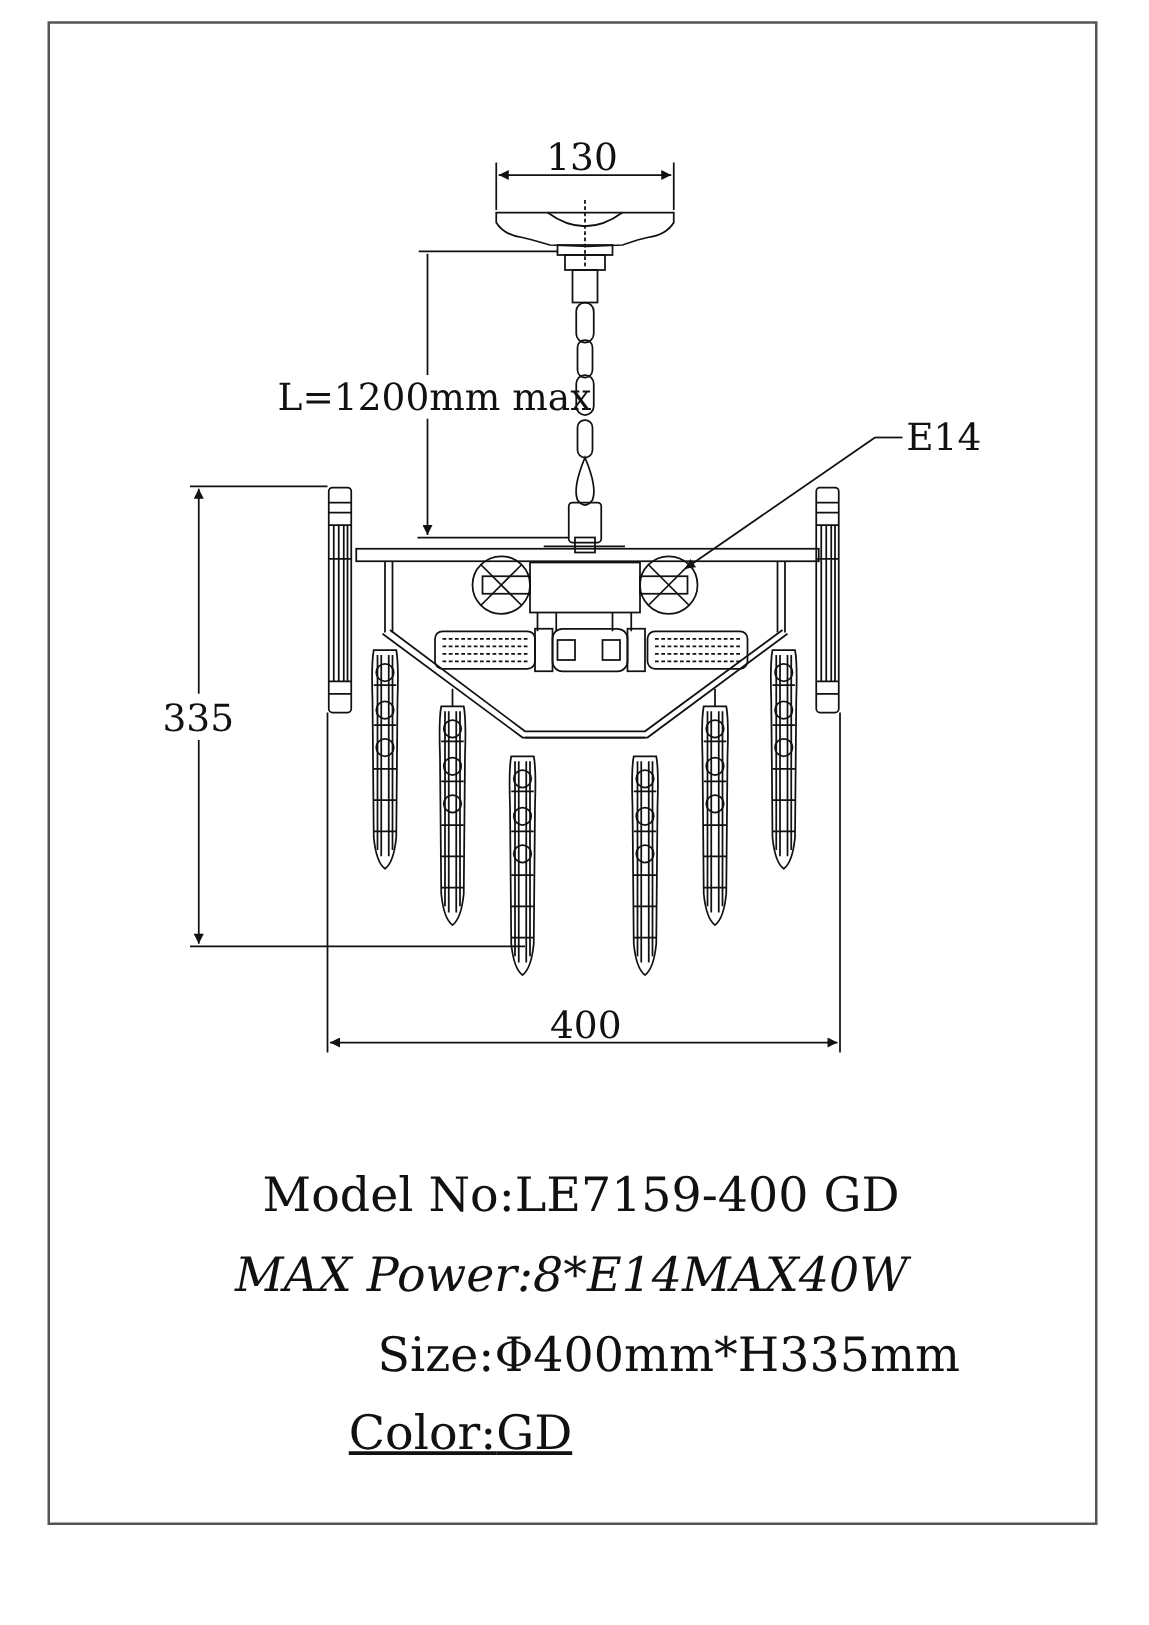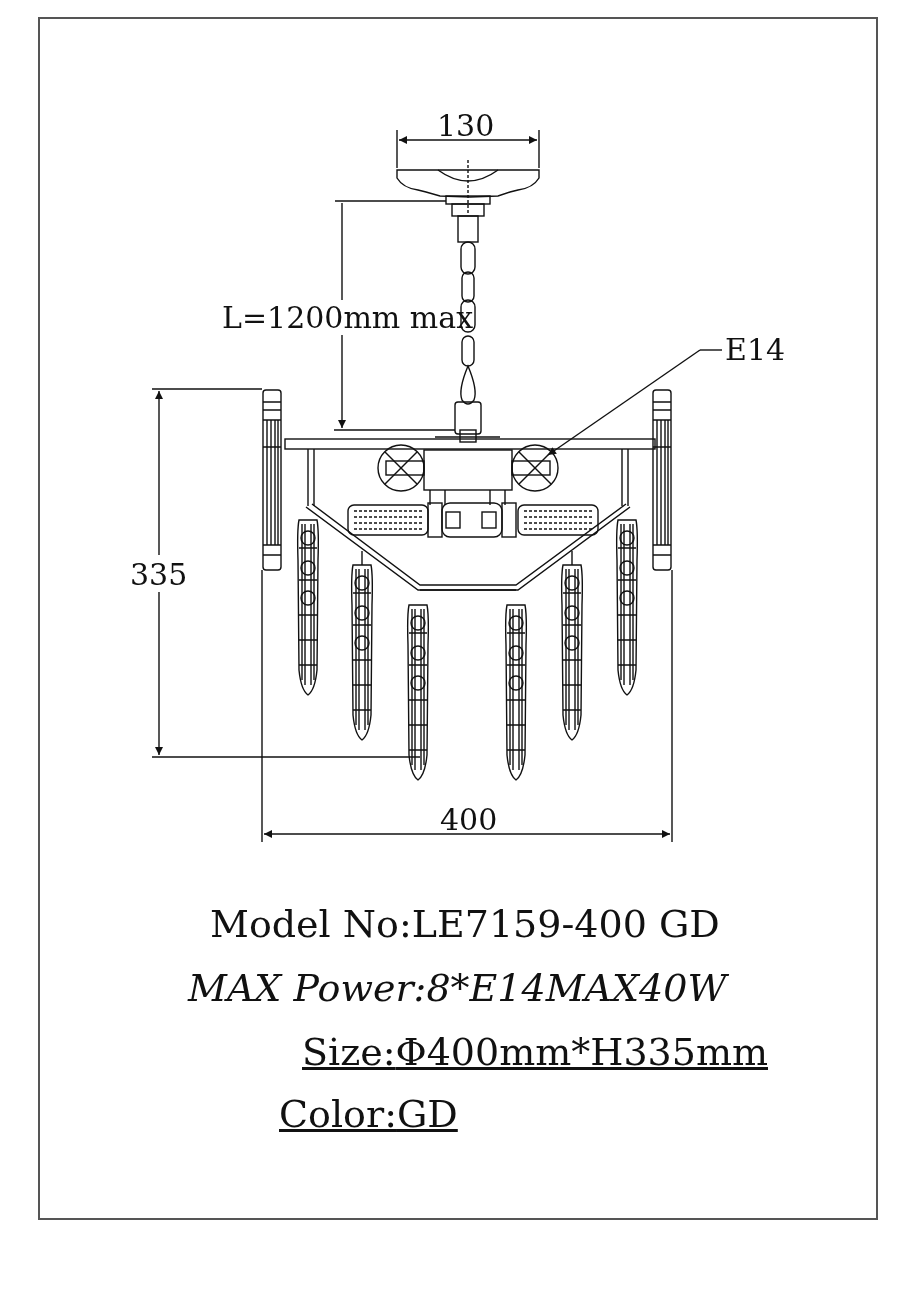--- a/index.html
+++ b/index.html
@@ -1,20 +1,20 @@
 <!DOCTYPE html>
 <html><head>
 <meta charset="utf-8">
 <style>
   html, body { margin: 0; padding: 0; background: #ffffff; }
   body { width: 919px; height: 1300px; position: relative; overflow: hidden; }
   .frame { position: absolute; left: 38px; top: 17px; width: 840px; height: 1203px; border: 2px solid #555555; box-sizing: border-box; }
   svg { position: absolute; left: 0; top: 0; }
   .dimtext { font-family: "DejaVu Serif", serif; font-size: 30px; fill: #111; }
-  .spec { position: absolute; font-family: "DejaVu Serif", serif; font-size: 38px; color: #111; white-space: pre; letter-spacing: 0px; }
+  .spec { position: absolute; font-family: "DejaVu Serif", serif; font-size: 38px; color: #111; white-space: pre; letter-spacing: 0px; margin-top: 32px; }
   .spec .k { }
   .spec .v { }
 </style>
 </head>
 <body>
 
 <div class="frame"></div>
 
 <svg width="919" height="1300" viewBox="0 0 919 1300" fill="none" stroke="#111" stroke-width="1.4">
   <defs>
@@ -148,14 +148,14 @@
   <g>
     <line x1="262" y1="570" x2="262" y2="842"></line>
     <line x1="672" y1="570" x2="672" y2="842"></line>
     <line x1="264" y1="834" x2="670" y2="834" marker-start="url(#arr)" marker-end="url(#arr)"></line>
   </g>
   <text class="dimtext" x="440" y="830" stroke="none">400</text>
 </svg>
 
 <div class="spec" style="left:210px; top:902px;"><span class="k">Model No:</span><span class="v">LE7159-400 GD</span></div>
 <div class="spec" style="left:188px; top:966px;font-style:italic;"><span class="k">MAX Power:</span><span class="v">8*E14MAX40W</span></div>
-<div class="spec" style="left:302px; top:1030px;text-decoration:underline;"><span class="k">Size:</span><span class="v">Φ400mm*H335mm</span></div>
+<div class="spec" style="left:302px; top:1030px;"><span class="k">Size:</span><span class="v">Φ400mm*H335mm</span></div>
 <div class="spec" style="left:279px; top:1092px;text-decoration:underline;"><span class="k">Color:</span><span class="v">GD</span></div>
 
 </body></html>

